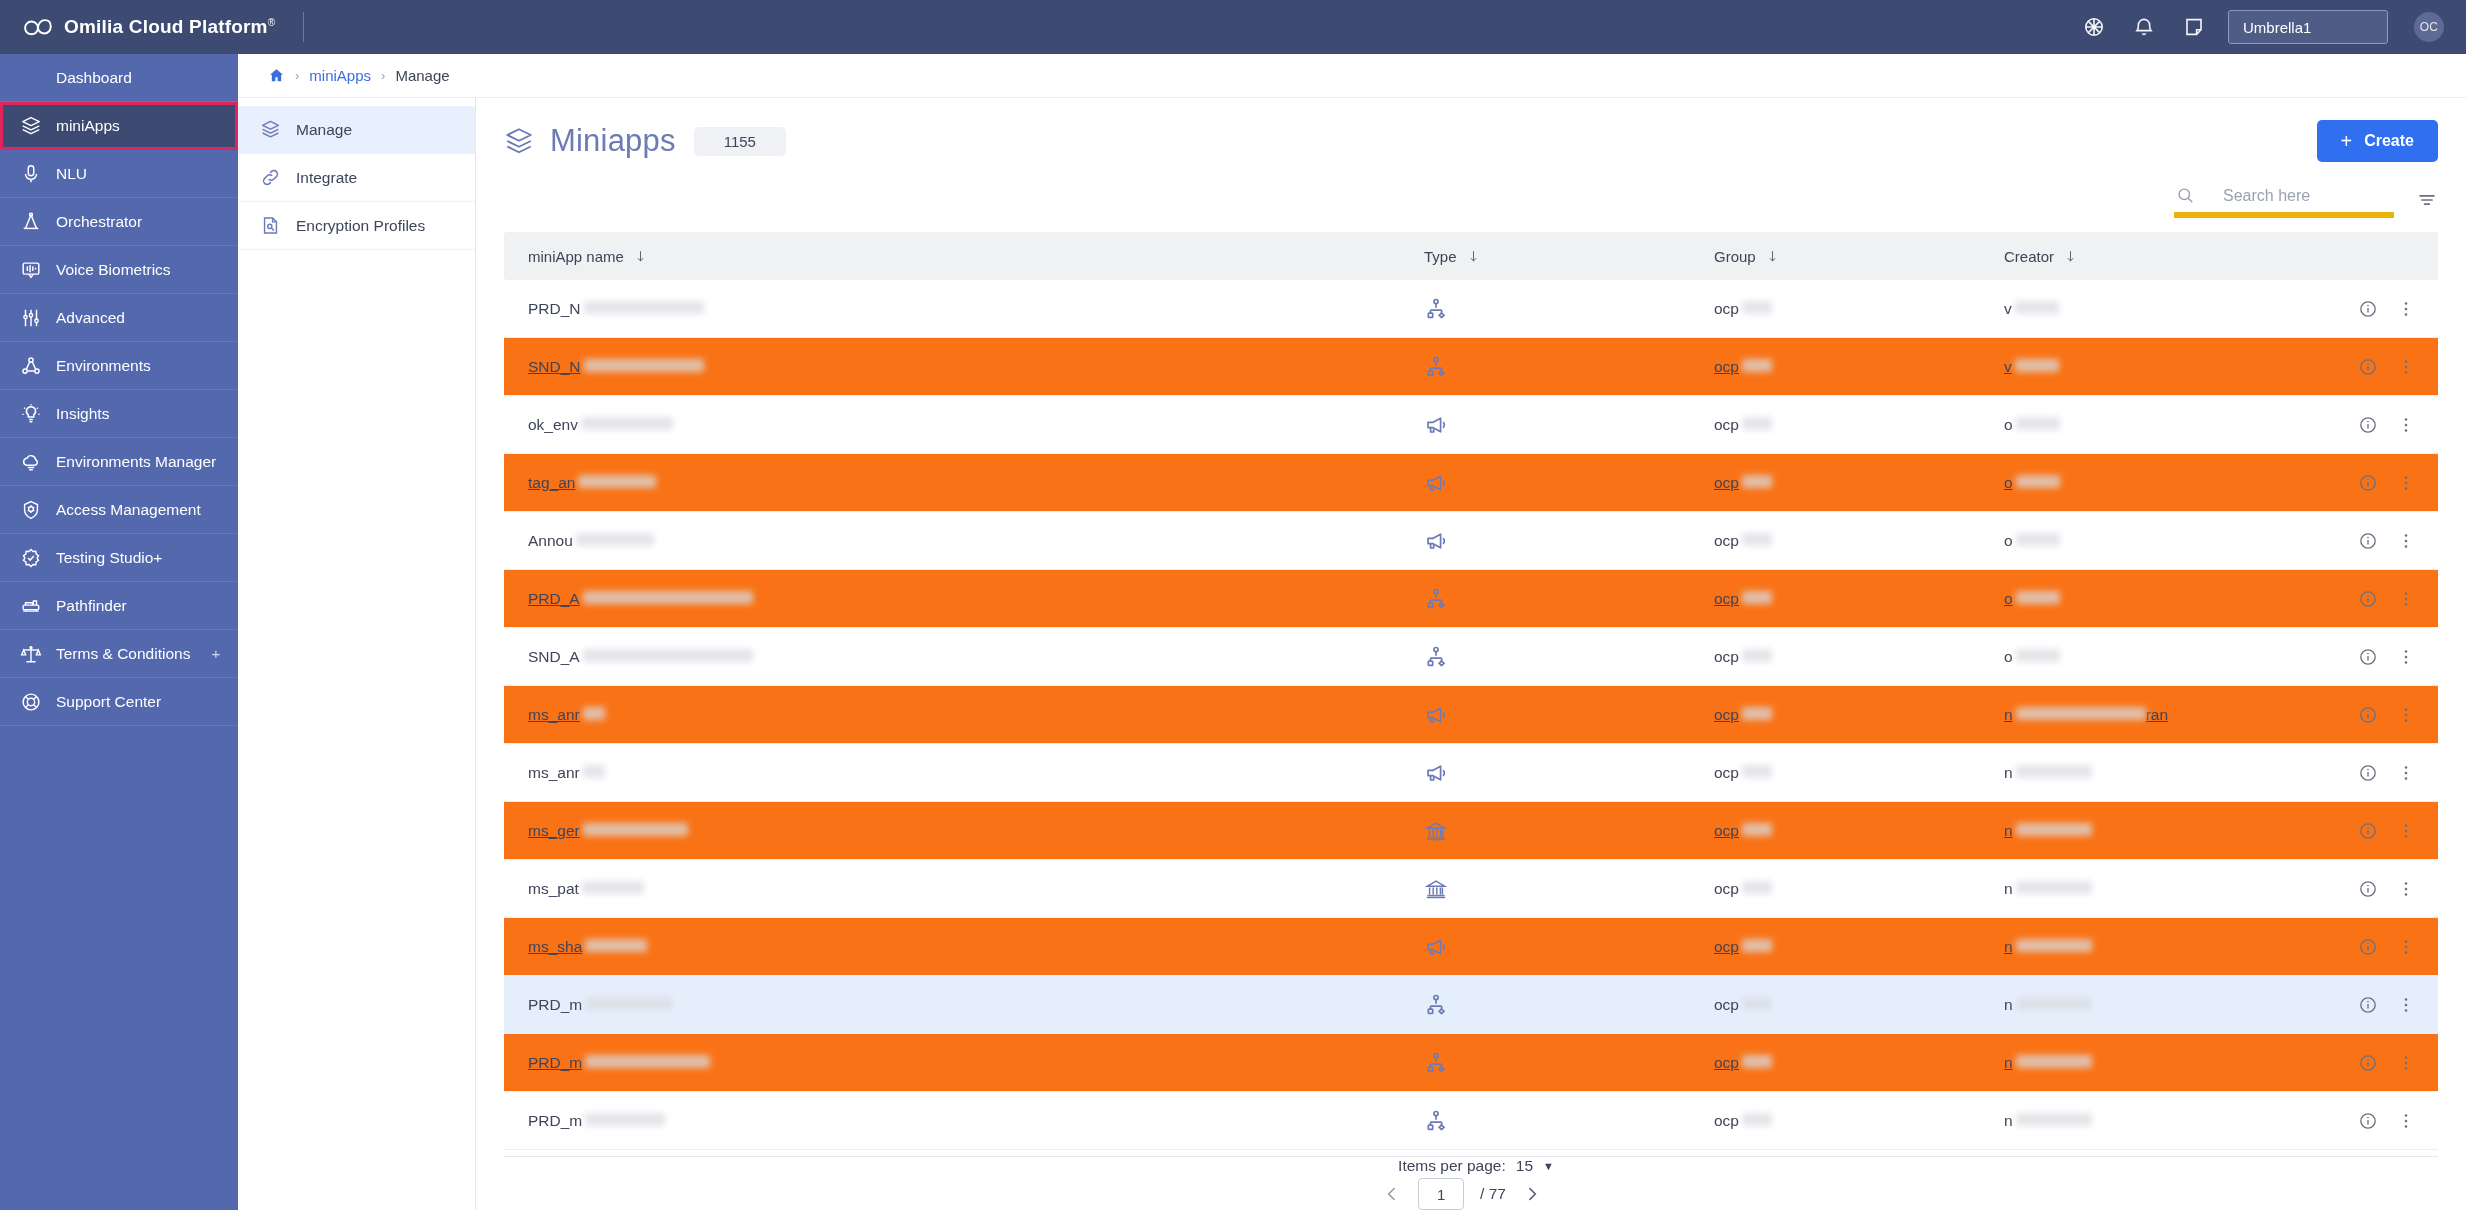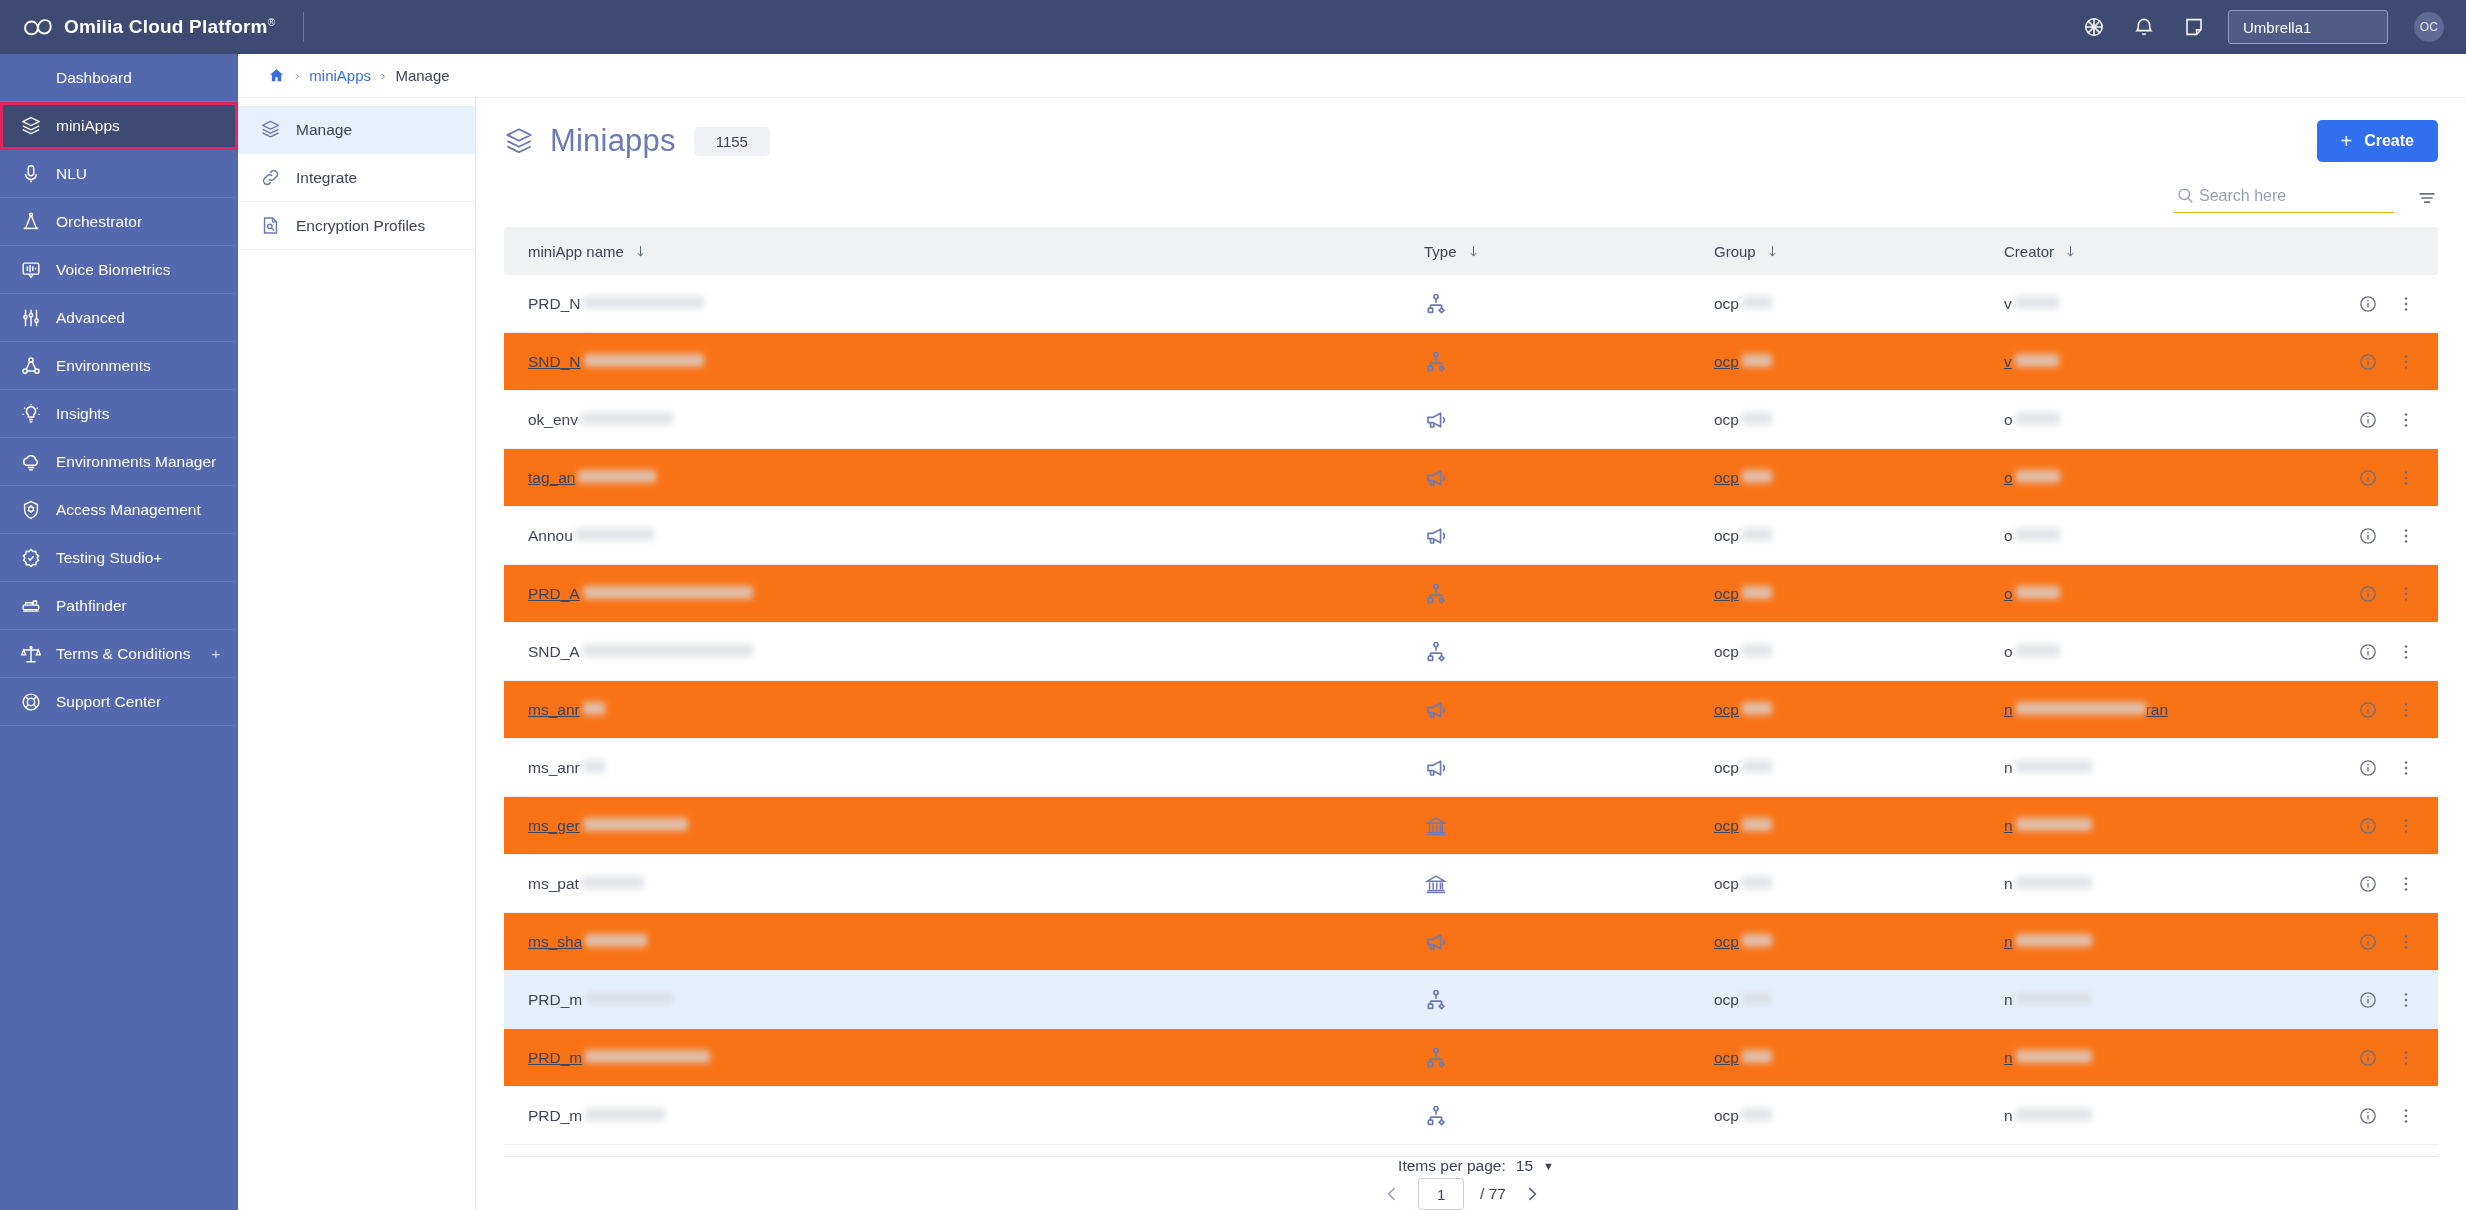--- a/index.html
+++ b/index.html
@@ -93,36 +93,36 @@
 
   
   .main { flex: 1; min-width: 0; display: flex; flex-direction: column;
           padding: 0 28px 0 28px; background: #ffffff; }
 
   .page-head { display: flex; align-items: center; padding: 22px 0 10px 0; }
   .page-icon { width: 30px; height: 30px; margin-right: 16px; display:block; }
   .page-title { font-size: 31px; color: #6c7ab5; font-weight: normal; letter-spacing: .2px; }
   .count-pill {
     margin-left: 18px; background: #f0f1f4; color: #3e4459;
-    border-radius: 5px; padding: 6px 22px; font-size: 15px;
+    border-radius: 5px; padding: 6px 30px; font-size: 15px;
   }
   .head-spacer { flex: 1; }
   .create-btn {
     background: #2f6ff0; color: #ffffff; border: none; border-radius: 5px;
     height: 42px; padding: 0 24px; font-size: 16px; font-weight: bold;
     display: flex; align-items: center; gap: 12px; cursor: pointer;
     font-family: "Liberation Sans", sans-serif;
   }
   .create-btn .plus { font-size: 20px; font-weight: normal; line-height: 1; }
 
   .tools { display: flex; align-items: center; justify-content: flex-end;
            padding: 10px 0 14px 0; gap: 22px; }
   .searchbox {
-    display: flex; align-items: center; gap: 4px;
-    border-bottom: 1px solid #eab308; width: 220px; padding: 4px 2px 7px 2px;
+    display: flex; align-items: center; gap: 28px;
+    border-bottom: 6px solid #eab308; width: 220px; padding: 4px 2px 7px 2px;
   }
   .search-icon { width: 19px; height: 19px; flex: 0 0 19px; display:block; }
   .searchbox input {
     border: none; outline: none; font-size: 16px; color: #3e4459;
     background: transparent; width: 100%; font-family: "Liberation Sans", sans-serif;
   }
   .searchbox input::placeholder { color: #9aa1b2; }
   .filter-icon { width: 22px; height: 22px; cursor: pointer; display:block; }
 
   

